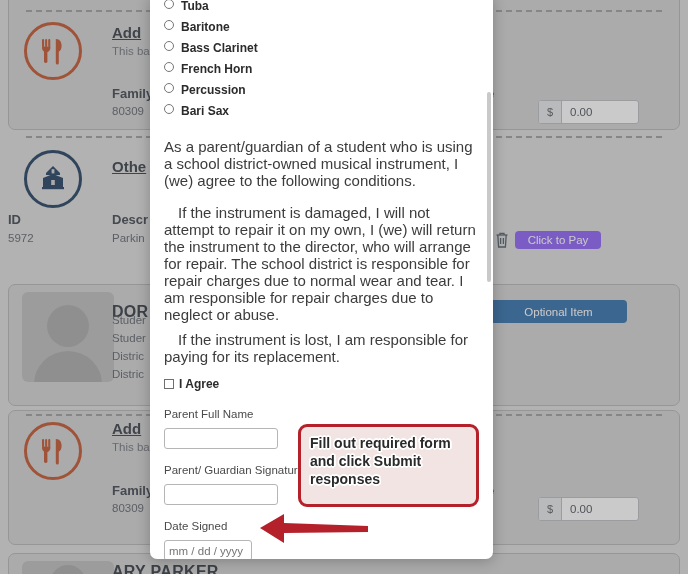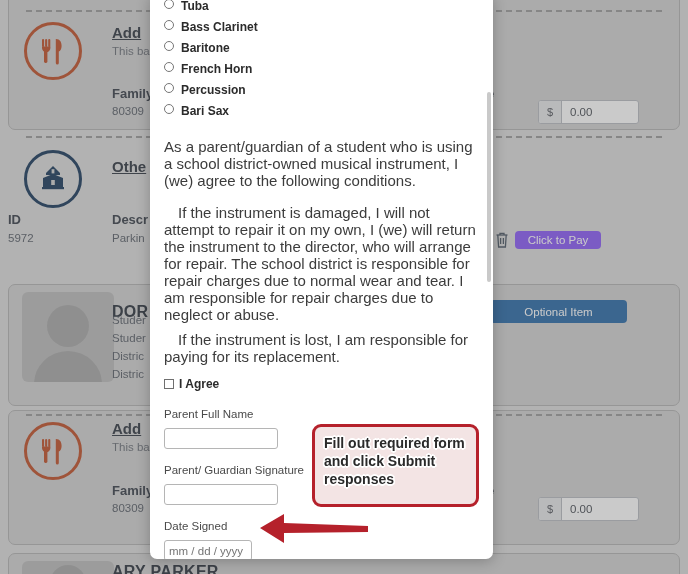--- a/index.html
+++ b/index.html
@@ -274,23 +274,23 @@
 
   
   #annotation-layer {
     position: absolute;
     inset: 0;
     z-index: 90;
     pointer-events: none;
   }
   #callout {
     position: absolute;
-    left: 312px;
+    left: 298px;
     top: 424px;
-    width: 167px;
+    width: 181px;
     height: 83px;
     background: #f3e4e4;
     border: 3px solid #b5212b;
     border-radius: 9px;
     box-sizing: border-box;
     padding: 7px 9px;
     pointer-events: auto;
   }
   #callout-text {
     font-size: 14px;
@@ -418,25 +418,25 @@
 <div id="modal">
   <div id="modal-inner">
 
     <div id="radio-group" style="padding-top:5px;">
         <div class="radio-row">
           <span class="radio-dot"></span>
           <span class="radio-label">Tuba</span>
         </div>
         <div class="radio-row">
           <span class="radio-dot"></span>
+          <span class="radio-label">Baritone</span>
+        </div>
+        <div class="radio-row">
+          <span class="radio-dot"></span>
           <span class="radio-label">Bass Clarinet</span>
-        </div>
-        <div class="radio-row">
-          <span class="radio-dot"></span>
-          <span class="radio-label">Baritone</span>
         </div>
         <div class="radio-row">
           <span class="radio-dot"></span>
           <span class="radio-label">French Horn</span>
         </div>
         <div class="radio-row">
           <span class="radio-dot"></span>
           <span class="radio-label">Percussion</span>
         </div>
         <div class="radio-row">

